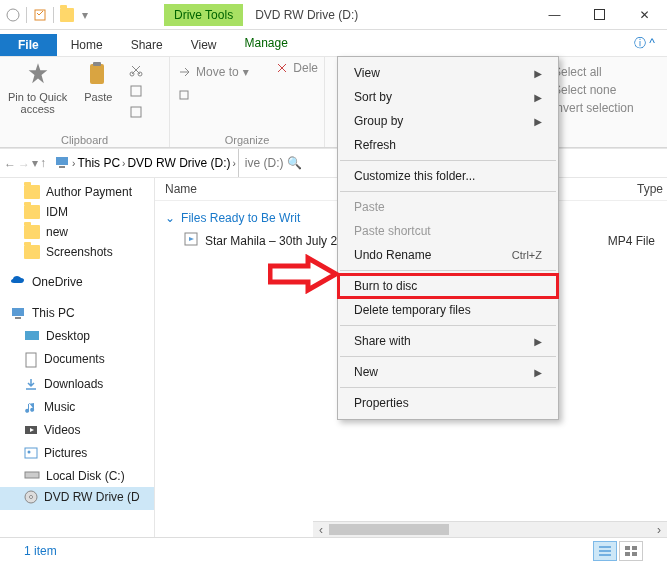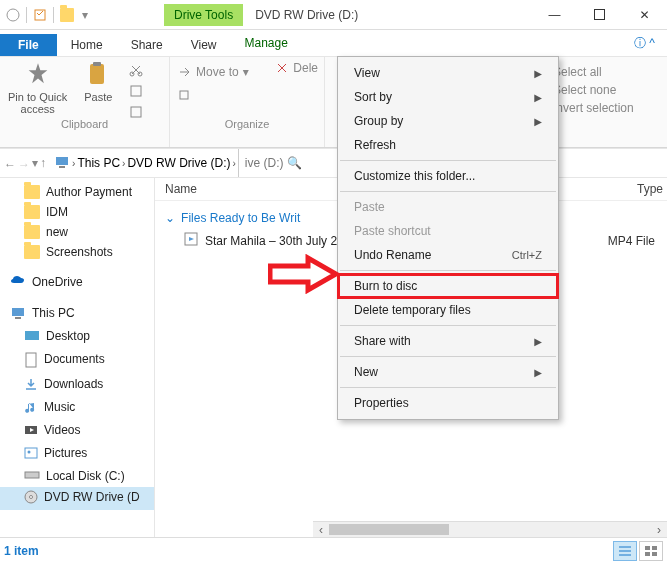--- a/index.html
+++ b/index.html
@@ -12,21 +12,21 @@
 .title-txt { margin-left:12px; color:#444; }
 .win-controls { margin-left:auto; display:flex;}
 .win-btn { width:45px; height:30px; display:flex; align-items:center; justify-content:center; color:#333;}
 .tabs { height:26px; display:flex; align-items:flex-end;}
 .tab { padding:4px 14px; color:#333; display:flex; align-items:center;}
 .tab.file { background:#1979ca; color:#fff; font-weight:600; padding:4px 18px;}
 .tab.manage { color:#006400; border-bottom:2px solid transparent;}
 .help { margin-left:auto; padding:4px 12px; color:#1979ca;}
 .ribbon { height:92px; border-top:1px solid #e6e6e6; border-bottom:1px solid #d7d7d7; display:flex; background:#fafafa;}
 .rg { border-right:1px solid #e6e6e6; padding:4px 8px 16px; display:flex; flex-direction:column; position:relative;}
-.rg-label { position:absolute; bottom:17px; left:0; right:0; text-align:center; color:#888; font-size:11px;}
+.rg-label { position:absolute; bottom:1px; left:0; right:0; text-align:center; color:#888; font-size:11px;}
 .rg-row { display:flex; gap:10px; align-items:flex-start;}
 .rb { display:flex; flex-direction:column; align-items:center; gap:2px; color:#555; min-width:42px;}
 .rb svg { color:#6b6b6b;}
 .rb-label { font-size:11px; text-align:center; line-height:12px; color:#555;}
 .stack { display:flex; flex-direction:column; gap:4px; font-size:11px; color:#888;}
 .stack-item { display:flex; align-items:center; gap:4px;}
 .breadcrumb { height:30px; border-top:1px solid #e6e6e6; border-bottom:1px solid #e6e6e6; display:flex; align-items:center; padding:0 4px; gap:2px;}
 .bc-nav { display:flex; align-items:center; gap:2px; color:#888;}
 .bc-chev { color:#555; font-size:10px;}
 .searchbox { width:70px; border-left:1px solid #ccc; height:100%; display:flex; align-items:center; justify-content:space-between; padding:0 6px; color:#777;}
@@ -43,21 +43,21 @@
 .file-row { display:flex; align-items:center; gap:6px; padding:2px 0 2px 28px; color:#222;}
 .file-type { margin-left:auto; margin-right:12px; color:#333;}
 .context-menu { position:absolute; left:337px; top:56px; width:222px; background:#f5f5f5; border:1px solid #b4b4b4; box-shadow:3px 3px 6px rgba(0,0,0,0.25); padding:4px 0; z-index:50;}
 .cm-item { padding:5px 16px; color:#222; display:flex; align-items:center; justify-content:space-between;}
 .cm-item.disabled { color:#999;}
 .cm-item.hl { outline:3px solid #ed1c24; outline-offset:-2px;}
 .cm-sep { height:1px; background:#d0d0d0; margin:3px 2px;}
 .cm-arrow { font-size:10px; color:#555;}
 .cm-short { color:#555; font-size:11px;}
 .red-arrow { position:absolute; left:268px; top:254px; z-index:60;}
-.statusbar { height:26px; border-top:1px solid #ddd; display:flex; align-items:center; padding:0 4px; color:#1979ca;font-weight:bold;}
+.statusbar { height:26px; border-top:1px solid #ddd; display:flex; align-items:center; padding:0 24px; color:#1979ca;}
 .view-switch { margin-left:auto; display:flex; gap:2px;}
 .vs-btn { width:24px; height:20px; border:1px solid #ccc; display:flex; align-items:center; justify-content:center;}
 .vs-btn.active { background:#cde7f7; border-color:#7db9e8;}
 .scroll-h { position:absolute; bottom:0; left:158px; right:0; height:16px; background:#f0f0f0; border-top:1px solid #ddd;}
 .scroll-thumb { position:absolute; left:16px; width:120px; top:2px; bottom:2px; background:#c8c8c8;}
 .scroll-arrow { position:absolute; width:16px; top:0; bottom:0; display:flex; align-items:center; justify-content:center; color:#666;}
 </style>
 </head>
 <body>
 

